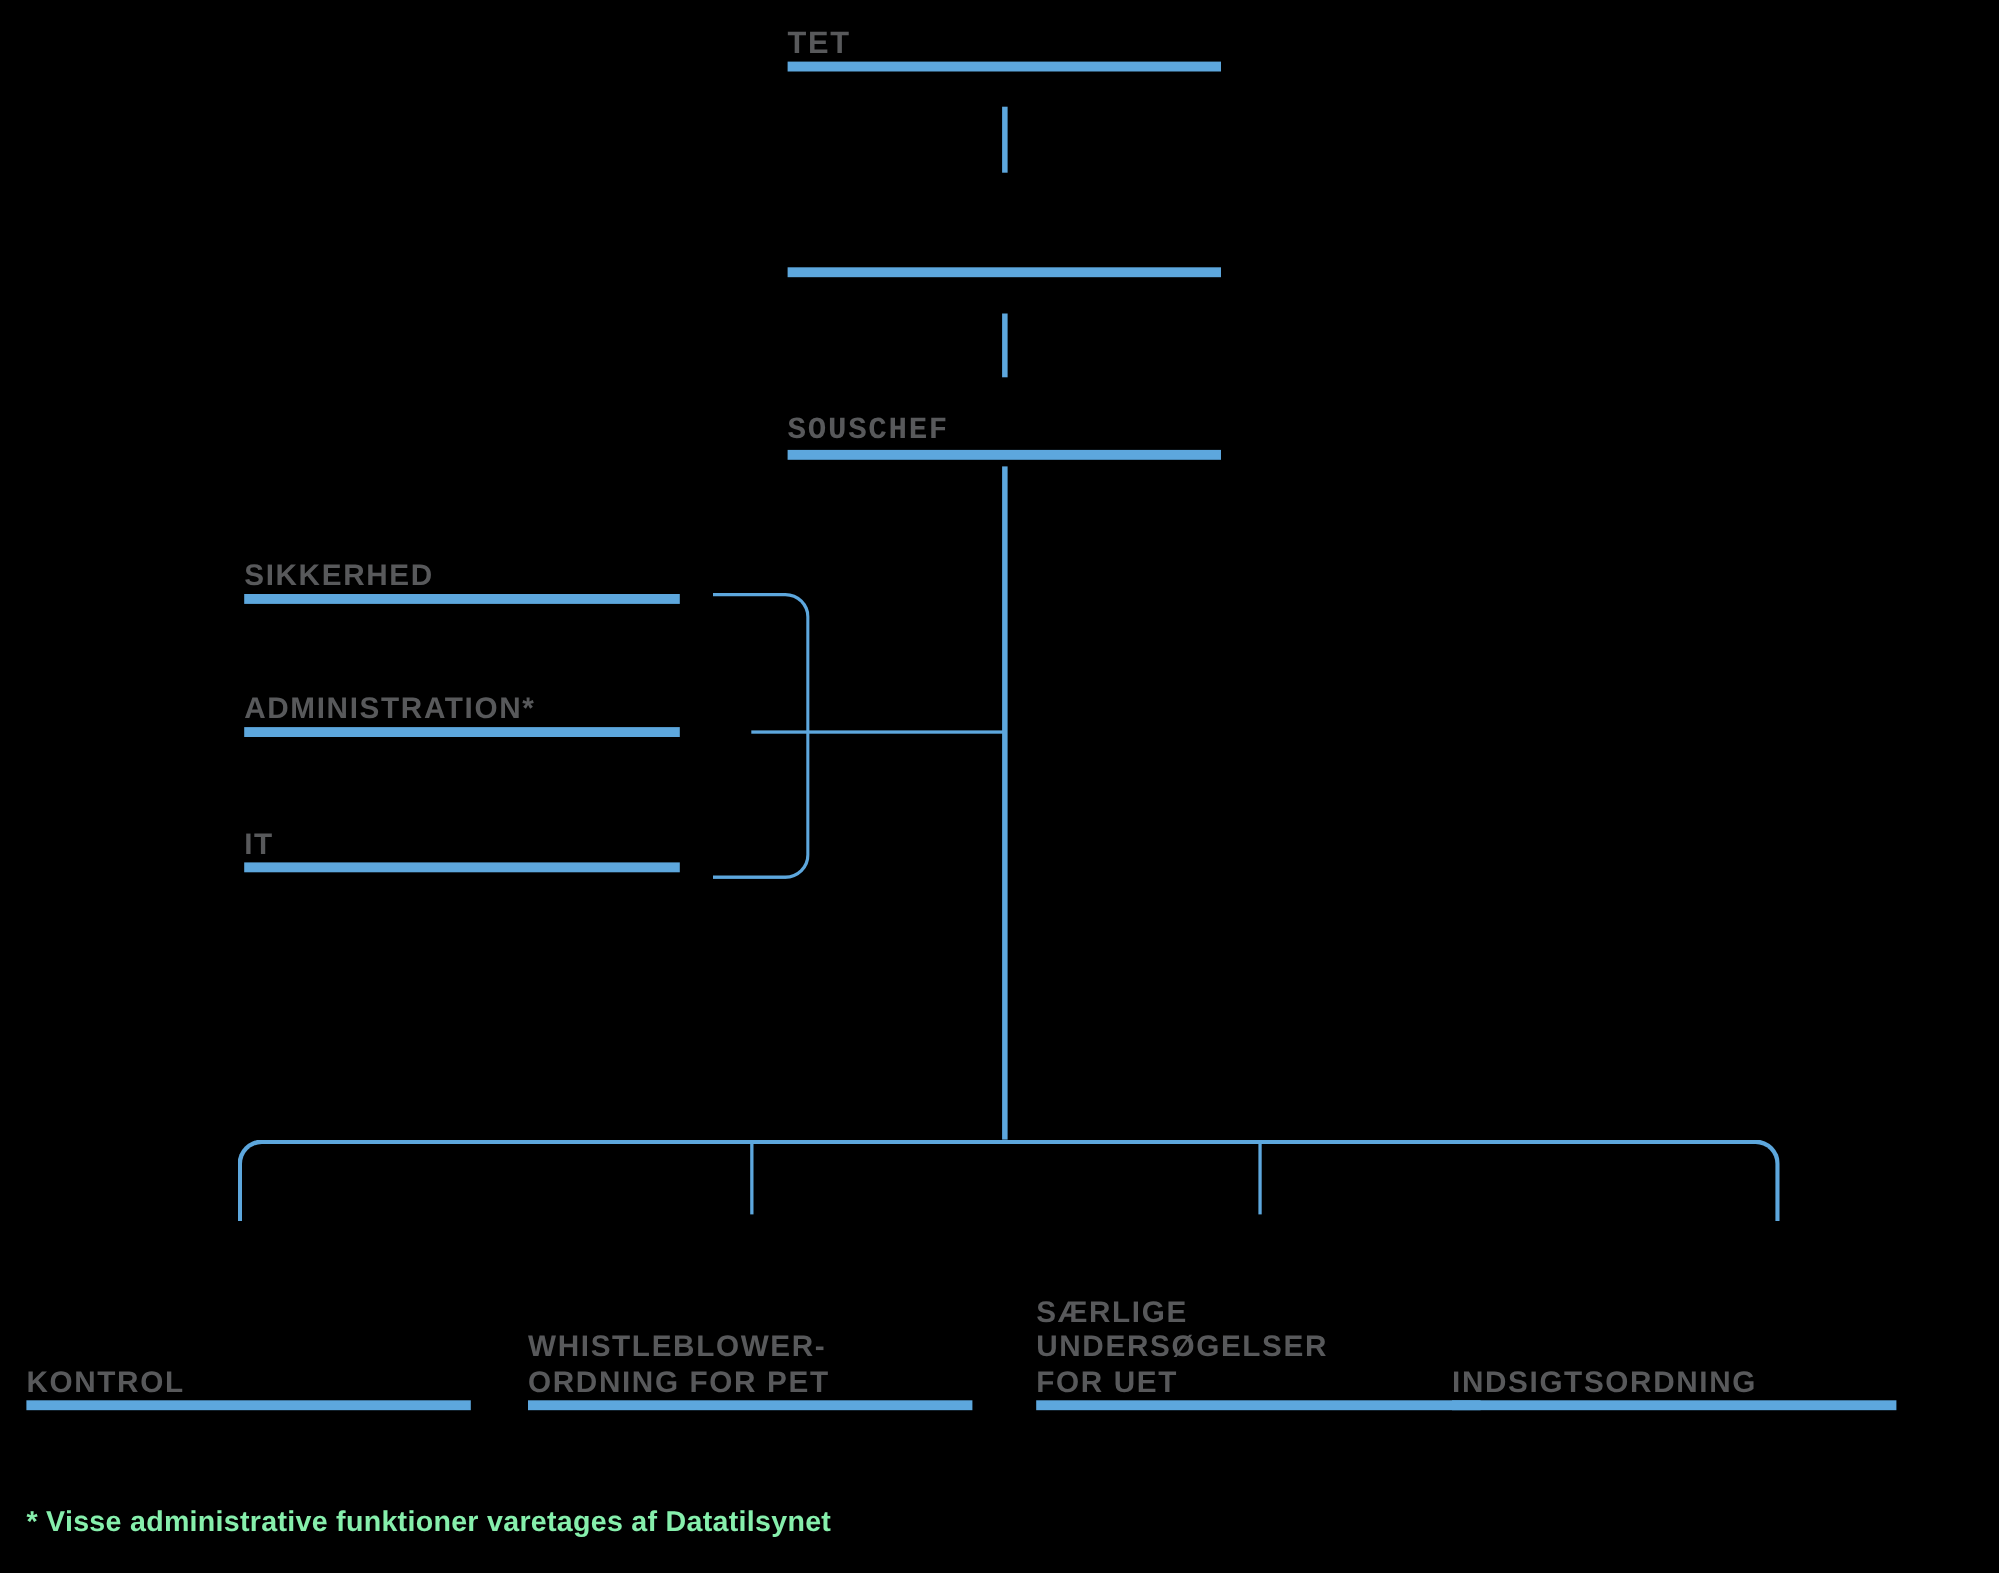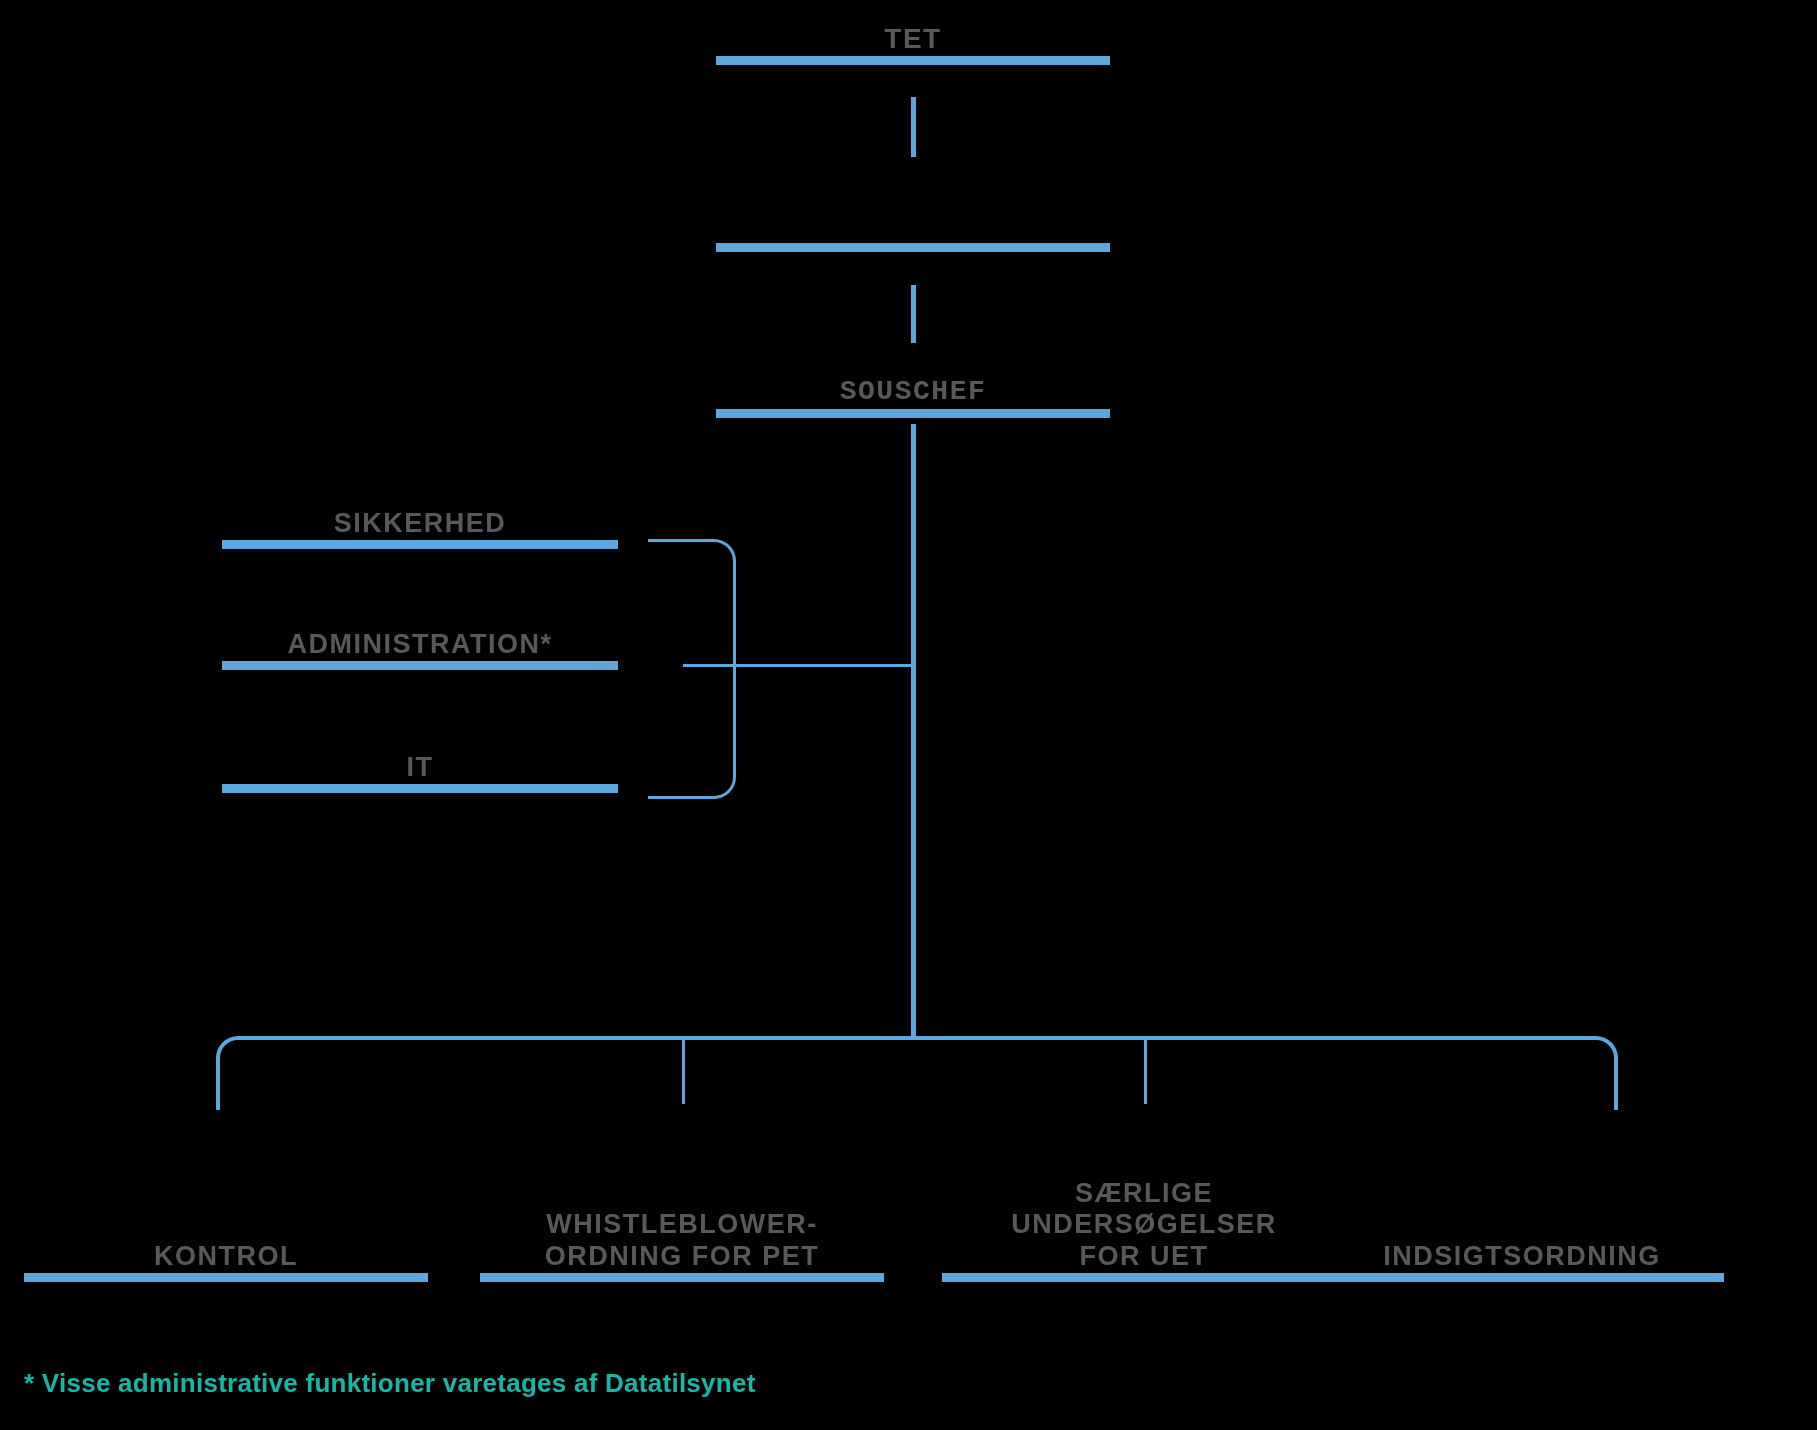--- a/index.html
+++ b/index.html
@@ -20,21 +20,20 @@
   
   .node {
     position: absolute;
     box-sizing: border-box;
   }
   .node .label {
     position: absolute;
     left: 0;
     width: 100%;
     bottom: 10px;
-    text-align: center;
     color: #58595b;
     font-weight: 700;
     letter-spacing: 0.055em;
     line-height: 1.16;
     text-transform: uppercase;
     white-space: pre-line;
   }
   .node .rule {
     position: absolute;
     left: 0;
@@ -81,21 +80,21 @@
     border-bottom: none;
     border-radius: 22px 22px 0 0;
     background: transparent;
   }
 
   
   #footnote {
     position: absolute;
     left: 24px;
     top: 1368px;
-    color: #14b8a6;
+    color: #86efac;
     font-size: 26px;
     font-weight: 700;
     letter-spacing: 0.01em;
     white-space: nowrap;
   }
 </style>
 </head>
 <body>
 
 <div id="stage">

